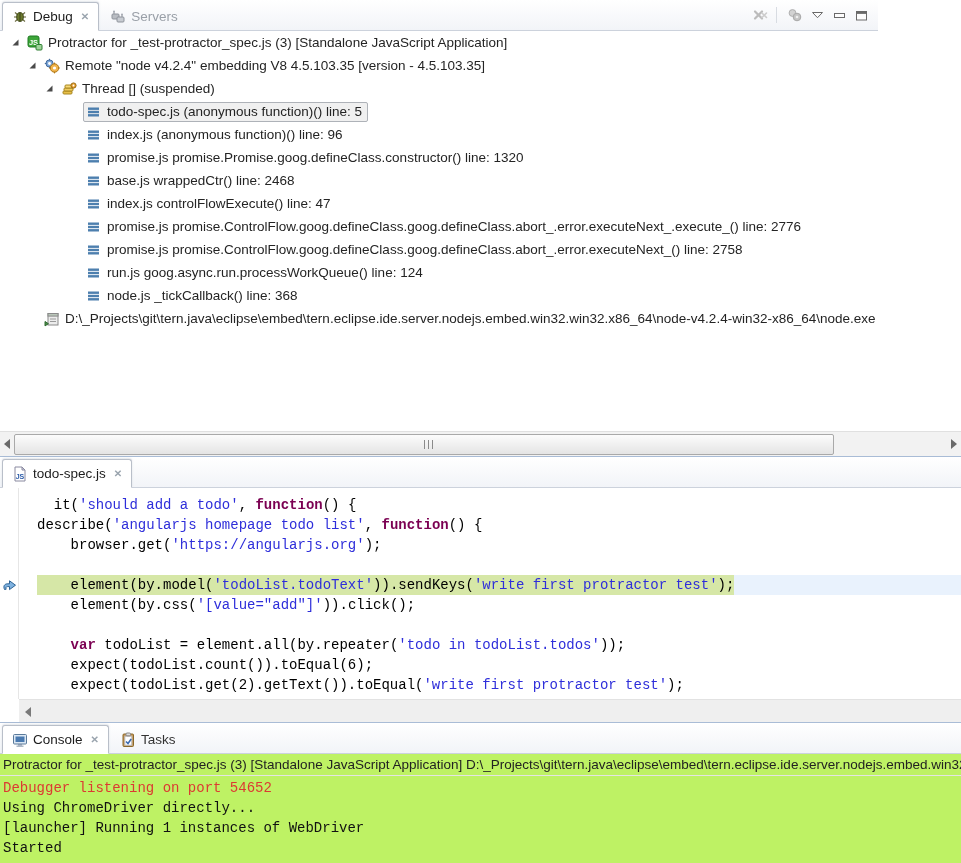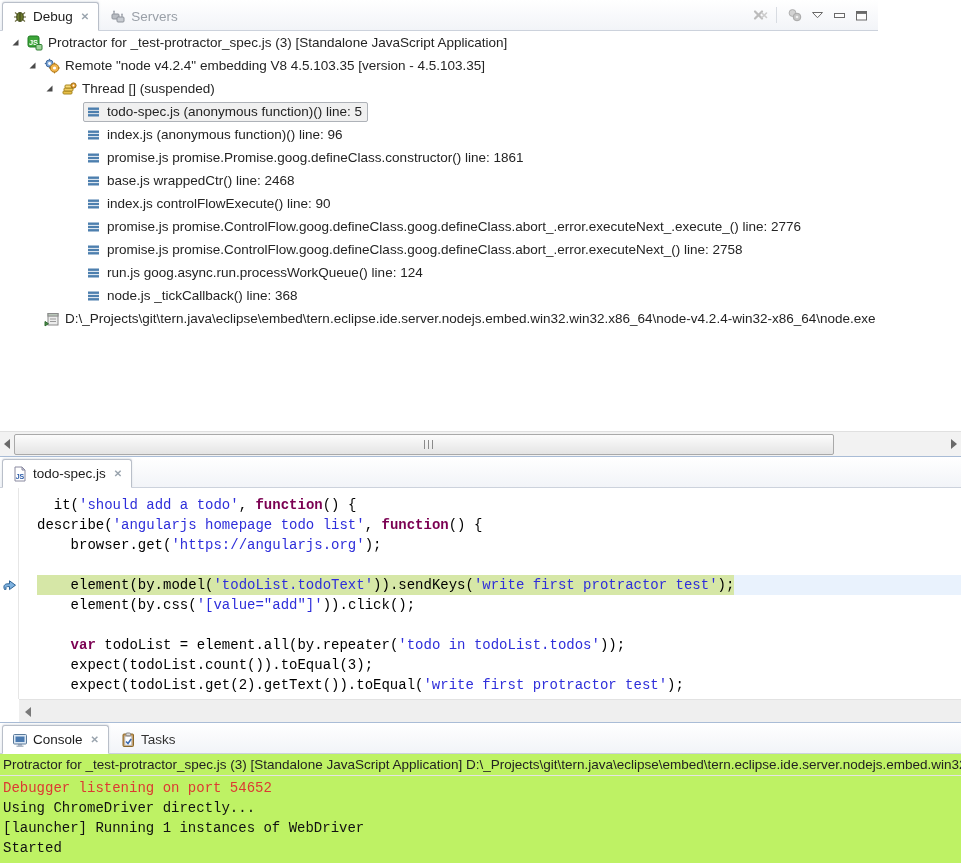--- a/index.html
+++ b/index.html
@@ -222,21 +222,21 @@
         <div class="trow lv3">
           <span class="arrow"></span>
           <span class="nbox">
             <span class="icon16"><svg width="16" height="16" viewBox="0 0 16 16">
                 <g fill="#4d7fae">
                   <rect x="2" y="3.5" width="11" height="2.4"></rect>
                   <rect x="2" y="6.8" width="11" height="2.4"></rect>
                   <rect x="2" y="10.1" width="11" height="2.4"></rect>
                 </g>
               </svg></span>
-            <span class="tlabel">promise.js promise.Promise.goog.defineClass.constructor() line: 1861</span>
+            <span class="tlabel">promise.js promise.Promise.goog.defineClass.constructor() line: 1320</span>
           </span>
         </div>
         <div class="trow lv3">
           <span class="arrow"></span>
           <span class="nbox">
             <span class="icon16"><svg width="16" height="16" viewBox="0 0 16 16">
                 <g fill="#4d7fae">
                   <rect x="2" y="3.5" width="11" height="2.4"></rect>
                   <rect x="2" y="6.8" width="11" height="2.4"></rect>
                   <rect x="2" y="10.1" width="11" height="2.4"></rect>
@@ -248,21 +248,21 @@
         <div class="trow lv3">
           <span class="arrow"></span>
           <span class="nbox">
             <span class="icon16"><svg width="16" height="16" viewBox="0 0 16 16">
                 <g fill="#4d7fae">
                   <rect x="2" y="3.5" width="11" height="2.4"></rect>
                   <rect x="2" y="6.8" width="11" height="2.4"></rect>
                   <rect x="2" y="10.1" width="11" height="2.4"></rect>
                 </g>
               </svg></span>
-            <span class="tlabel">index.js controlFlowExecute() line: 90</span>
+            <span class="tlabel">index.js controlFlowExecute() line: 47</span>
           </span>
         </div>
         <div class="trow lv3">
           <span class="arrow"></span>
           <span class="nbox">
             <span class="icon16"><svg width="16" height="16" viewBox="0 0 16 16">
                 <g fill="#4d7fae">
                   <rect x="2" y="3.5" width="11" height="2.4"></rect>
                   <rect x="2" y="6.8" width="11" height="2.4"></rect>
                   <rect x="2" y="10.1" width="11" height="2.4"></rect>
@@ -353,21 +353,21 @@
       </div>
       <div class="code">
           <div class="cline"><span class="tk-p">  it(</span><span class="tk-s">'should add a todo'</span><span class="tk-p">, </span><span class="tk-k">function</span><span class="tk-p">() {</span></div>
           <div class="cline"><span class="tk-p">describe(</span><span class="tk-s">'angularjs homepage todo list'</span><span class="tk-p">, </span><span class="tk-k">function</span><span class="tk-p">() {</span></div>
           <div class="cline"><span class="tk-p">    browser.get(</span><span class="tk-s">'https://angularjs.org'</span><span class="tk-p">);</span></div>
           <div class="cline"></div>
           <div class="cline cur"><span class="ip-hl"><span class="tk-p">    element(by.model(</span><span class="tk-s">'todoList.todoText'</span><span class="tk-p">)).sendKeys(</span><span class="tk-s">'write first protractor test'</span><span class="tk-p">);</span></span><span class="fill"></span></div>
           <div class="cline"><span class="tk-p">    element(by.css(</span><span class="tk-s">'[value="add"]'</span><span class="tk-p">)).click();</span></div>
           <div class="cline"></div>
           <div class="cline"><span class="tk-p">    </span><span class="tk-k">var</span><span class="tk-p"> todoList = element.all(by.repeater(</span><span class="tk-s">'todo in todoList.todos'</span><span class="tk-p">));</span></div>
-          <div class="cline"><span class="tk-p">    expect(todoList.count()).toEqual(3);</span></div>
+          <div class="cline"><span class="tk-p">    expect(todoList.count()).toEqual(6);</span></div>
           <div class="cline"><span class="tk-p">    expect(todoList.get(2).getText()).toEqual(</span><span class="tk-s">'write first protractor test'</span><span class="tk-p">);</span></div>
         </div>
     </div>
     <div class="editor-hscroll">
       <span class="sb-arrow left"></span>
     </div>
   </section>
 
   <section class="console-pane">
     <div class="tabbar">

